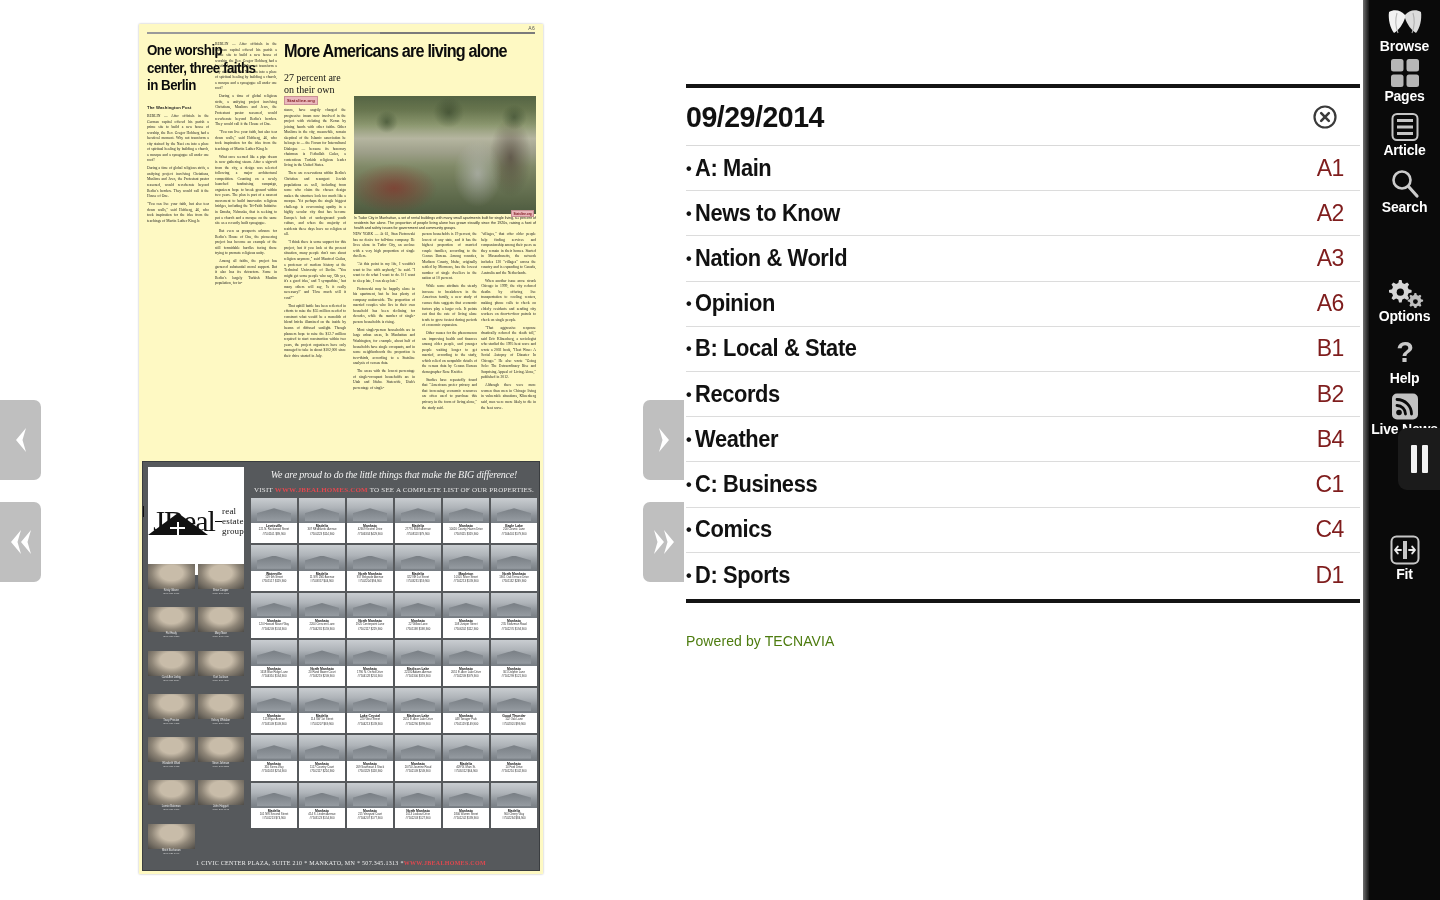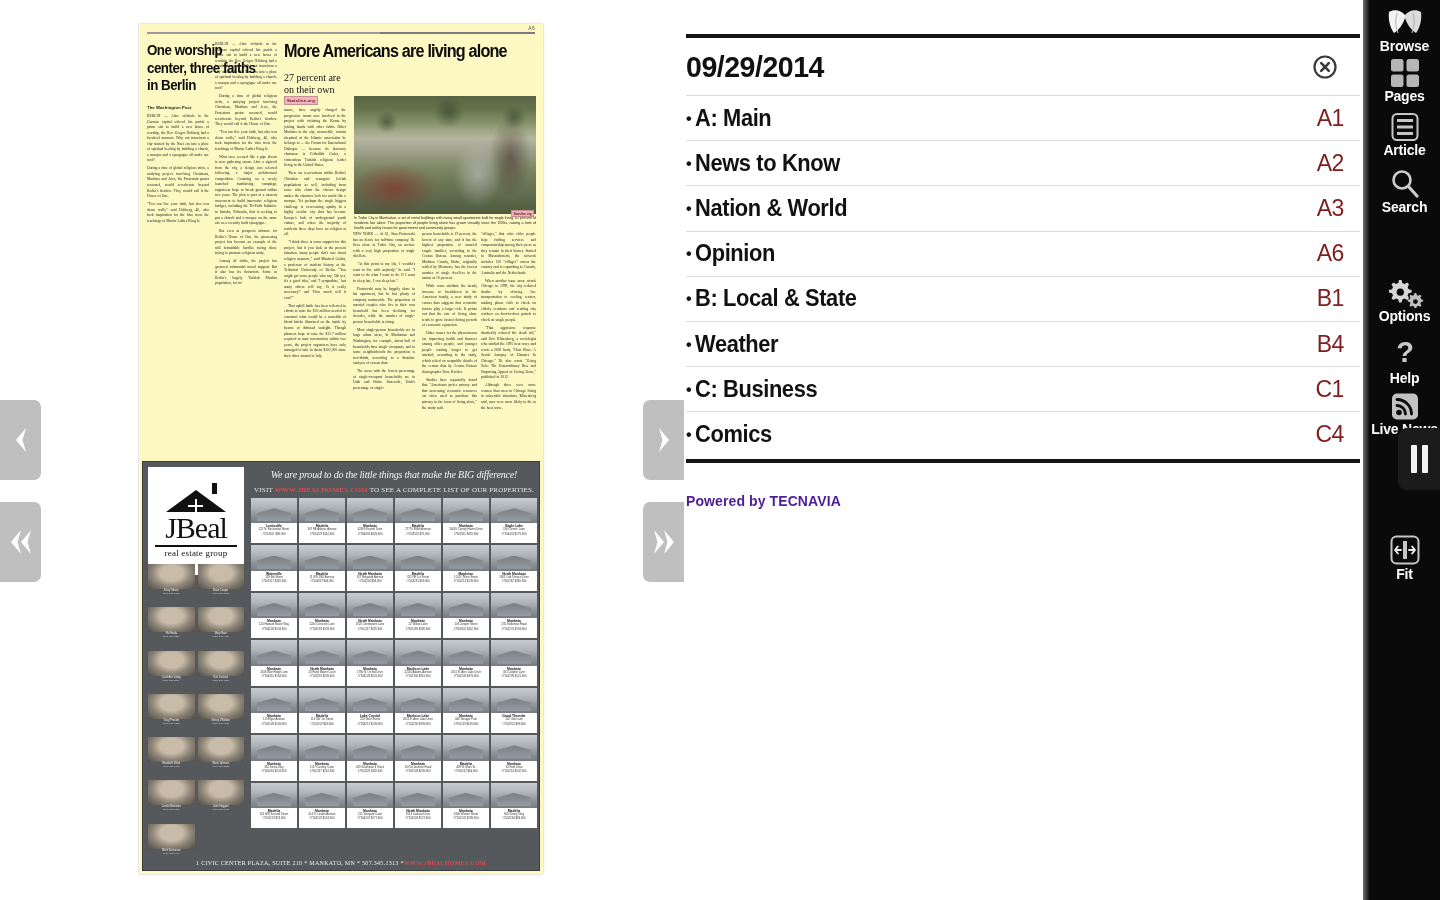--- a/index.html
+++ b/index.html
@@ -107,21 +107,21 @@
   }
   .col p.ind { text-indent: 4px; }
 
   
   .np-ad {
     position: absolute; left: 3px; top: 437px; width: 398px; height: 410px;
     background: #56595c; border: 1px solid #3a3d40; overflow: hidden;
   }
   .ad-logo {
     position: absolute; left: 5px; top: 5px; width: 96px; height: 108px;
-    background: #fff; display: flex; flex-direction: column;
+    background: #fff; display: flex; flex-direction: row;
     align-items: center; justify-content: center;
   }
   .ad-house {
     width: 60px; height: 28px; position: relative; margin-bottom: 1px;
   }
   .ad-house .roof {
     position: absolute; left: 0; bottom: 0; width: 0; height: 0;
     border-left: 30px solid transparent; border-right: 30px solid transparent;
     border-bottom: 22px solid #111;
   }
@@ -207,21 +207,21 @@
   }
   .nav-btn svg { display:block; }
   #nav-prev  { left: 0;   top: 400px; border-radius: 0 7px 7px 0; }
   #nav-first { left: 0;   top: 502px; border-radius: 0 7px 7px 0; }
   #nav-next  { left: 643px; top: 400px; border-radius: 7px 0 0 7px; }
   #nav-last  { left: 643px; top: 502px; border-radius: 7px 0 0 7px; }
 
   
   #toc {
     position: absolute; left: 686px; top: 0; width: 674px; height: 900px;
-    background: #ffffff; padding-top: 34px;
+    background: #ffffff; padding-top: 84px;
   }
   #toc-rule-top { height: 4px; background: #141414; width: 100%; }
   #toc-header {
     height: 58px; display: flex; align-items: center;
     justify-content: space-between; border-bottom: 1px solid #d9d9d9;
   }
   #toc-date {
     font-size: 30px; font-weight: 700; color: #111;
     letter-spacing: -.5px; transform: scaleX(.95); transform-origin: left center;
   }
@@ -238,21 +238,21 @@
     font-size: 23px; font-weight: 700; color: #111; letter-spacing:-.4px;
     transform: scaleX(.95); transform-origin: left center;
   }
   .toc-label .bullet { font-size: 17px; vertical-align: 2px; margin-right: 4px; }
   .toc-page {
     font-size: 23px; font-weight: 400; color: #7f1d1d;
     margin-right: 16px; letter-spacing:-.4px;
   }
   #toc-rule-bottom { height: 4px; background: #141414; width: 100%; margin-top: 1px; }
   #toc-powered {
-    margin-top: 30px; font-size: 14px; color: #4c1d95; letter-spacing:.1px;font-weight:bold;
+    margin-top: 30px; font-size: 14px; color: #4d7c0f; letter-spacing:.1px;
   }
 
   
   #toolbar {
     position: absolute; right: 0; top: 0; width: 77px; height: 900px;
     background: #0a0a0a;
   }
   #toolbar-edge {
     position:absolute; left:0; top:0; width:6px; height:900px;
     background: linear-gradient(to right,#6f6f6f,#3c3c3c 55%,#161616);
@@ -828,30 +828,38 @@
         </div>
         <div class="toc-row">
           <div class="toc-label"><span class="bullet">•</span><span>Opinion</span></div>
           <div class="toc-page">A6</div>
         </div>
         <div class="toc-row">
           <div class="toc-label"><span class="bullet">•</span><span>B: Local &amp; State</span></div>
           <div class="toc-page">B1</div>
         </div>
         <div class="toc-row">
+          <div class="toc-label"><span class="bullet">•</span><span>Records</span></div>
+          <div class="toc-page">B2</div>
+        </div>
+        <div class="toc-row">
           <div class="toc-label"><span class="bullet">•</span><span>Weather</span></div>
           <div class="toc-page">B4</div>
         </div>
         <div class="toc-row">
           <div class="toc-label"><span class="bullet">•</span><span>C: Business</span></div>
           <div class="toc-page">C1</div>
         </div>
         <div class="toc-row">
           <div class="toc-label"><span class="bullet">•</span><span>Comics</span></div>
           <div class="toc-page">C4</div>
+        </div>
+        <div class="toc-row">
+          <div class="toc-label"><span class="bullet">•</span><span>D: Sports</span></div>
+          <div class="toc-page">D1</div>
         </div>
       </div>
 
     <div id="toc-rule-bottom"></div>
     <div id="toc-powered">Powered by TECNAVIA</div>
   </div>
 
   <div id="toolbar">
     <div id="toolbar-edge"></div>
 

